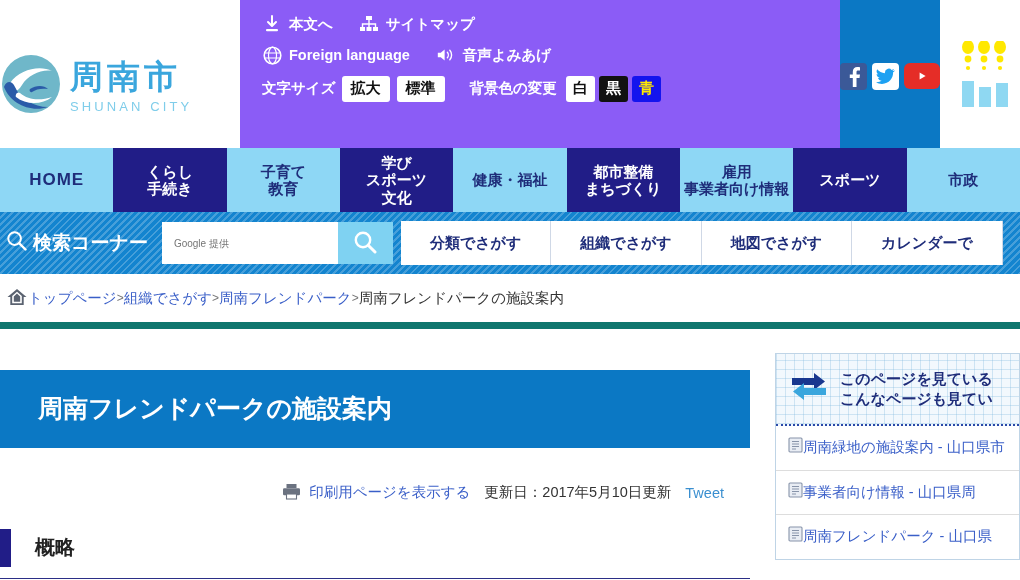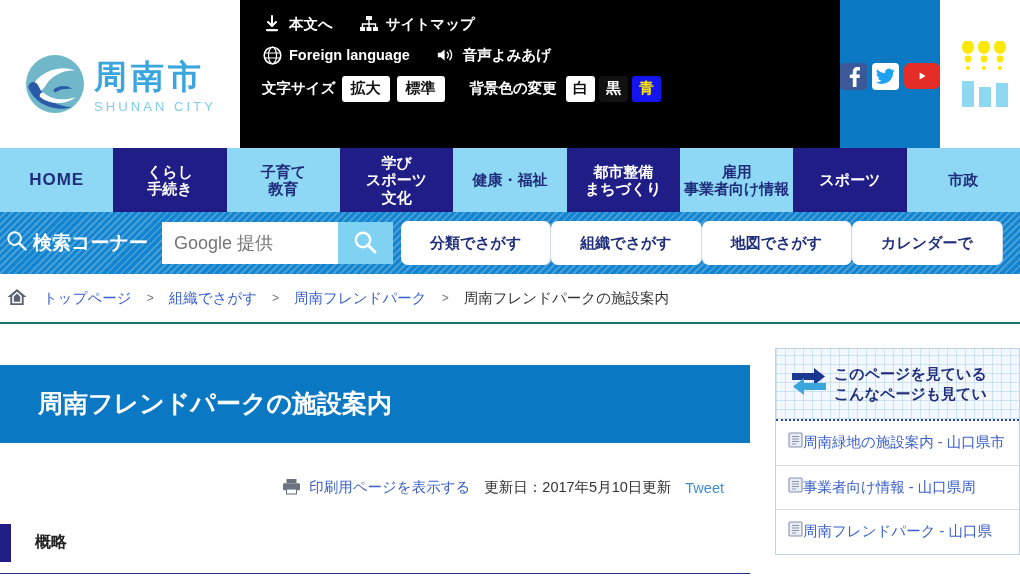--- a/index.html
+++ b/index.html
@@ -25,21 +25,20 @@
   .header {
     display: flex;
     height: 148px;
     background: #ffffff;
   }
   .logo-block {
     width: 240px;
     flex: 0 0 240px;
     display: flex;
     align-items: center;
-    justify-content: center;
     background: #ffffff;
     margin-top: 24px;
   }
   .logo-wrap {
     display: flex;
     align-items: center;
     gap: 8px;
   }
   .logo-text {
     display: flex;
@@ -56,21 +55,21 @@
     font-size: 13px;
     color: #7fcdea;
     letter-spacing: 3.1px;
     margin-top: 7px;
     font-weight: normal;
   }
 
   .util-block {
     width: 600px;
     flex: 0 0 600px;
-    background: #000000;
+    background: #8b5cf6;
     color: #ffffff;
     padding: 14px 0 0 22px;
     box-sizing: border-box;
   }
   .util-row {
     display: flex;
     align-items: center;
     margin-bottom: 11px;
   }
   .util-link {
@@ -222,21 +221,21 @@
     font-size: 19px;
     font-weight: bold;
     padding: 0 14px 0 6px;
     white-space: nowrap;
   }
   .search-input {
     width: 176px;
     height: 42px;
     border: none;
     background: #ffffff;
-    font-size: 18px;
+    font-size: 10px;
     color: #7b7b7b;
     padding: 0 12px;
     box-sizing: border-box;
     font-family: inherit;
     outline: none;
   }
   .search-go {
     width: 55px;
     height: 42px;
     background: #7fd2f2;
@@ -261,33 +260,32 @@
     font-weight: bold;
     height: 44px;
     display: flex;
     align-items: center;
     justify-content: center;
     padding: 0 29px;
     border-right: 1px solid #cfd8e6;
     white-space: nowrap;
     cursor: pointer;
     box-sizing: border-box;
-    border-radius: 7px;
   }
 
   
   .crumbs {
     height: 48px;
     display: flex;
     align-items: center;
-    gap: 15px;
+    gap: 0;
     padding-left: 6px;
     font-size: 14.5px;
     background: #ffffff;
-    border-bottom: 2px solid #0f766e;
+    border-bottom: 7px solid #0f766e;
   }
   .crumb-link { color: #3a5fc8; text-decoration: none; cursor: pointer; }
   .crumb-sep { color: #777777; font-size: 12px; }
   .crumb-current { color: #333333; }
 
   
   .content {
     display: flex;
     gap: 25px;
     padding: 24px 0 0 0;
@@ -332,38 +330,38 @@
     border-bottom: 1px solid #2b2e86;
     padding-bottom: 11px;
   }
   .sec-bar {
     width: 11px;
     height: 38px;
     background: #211d87;
     margin-right: 24px;
   }
   .sec-title {
-    font-size: 16px;
+    font-size: 20px;
     font-weight: bold;
     color: #222222;
   }
 
   
   .widget {
     border: 1px solid #bfd4e6;
     background-color: #f2f8fd;
     background-image:
       repeating-linear-gradient(0deg, rgba(120,180,220,0.30) 0 1px, transparent 1px 9px),
       repeating-linear-gradient(90deg, rgba(120,180,220,0.30) 0 1px, transparent 1px 9px);
     box-sizing: border-box;
   }
   .widget-head {
     display: flex;
     align-items: center;
-    gap: 4px;
+    gap: 10px;
     padding: 14px 10px 14px 12px;
     border-bottom: 2px dotted #2a49a8;
   }
   .widget-head-text {
     font-size: 15px;
     font-weight: bold;
     color: #1f2d7a;
     line-height: 1.35;
     white-space: nowrap;
   }

